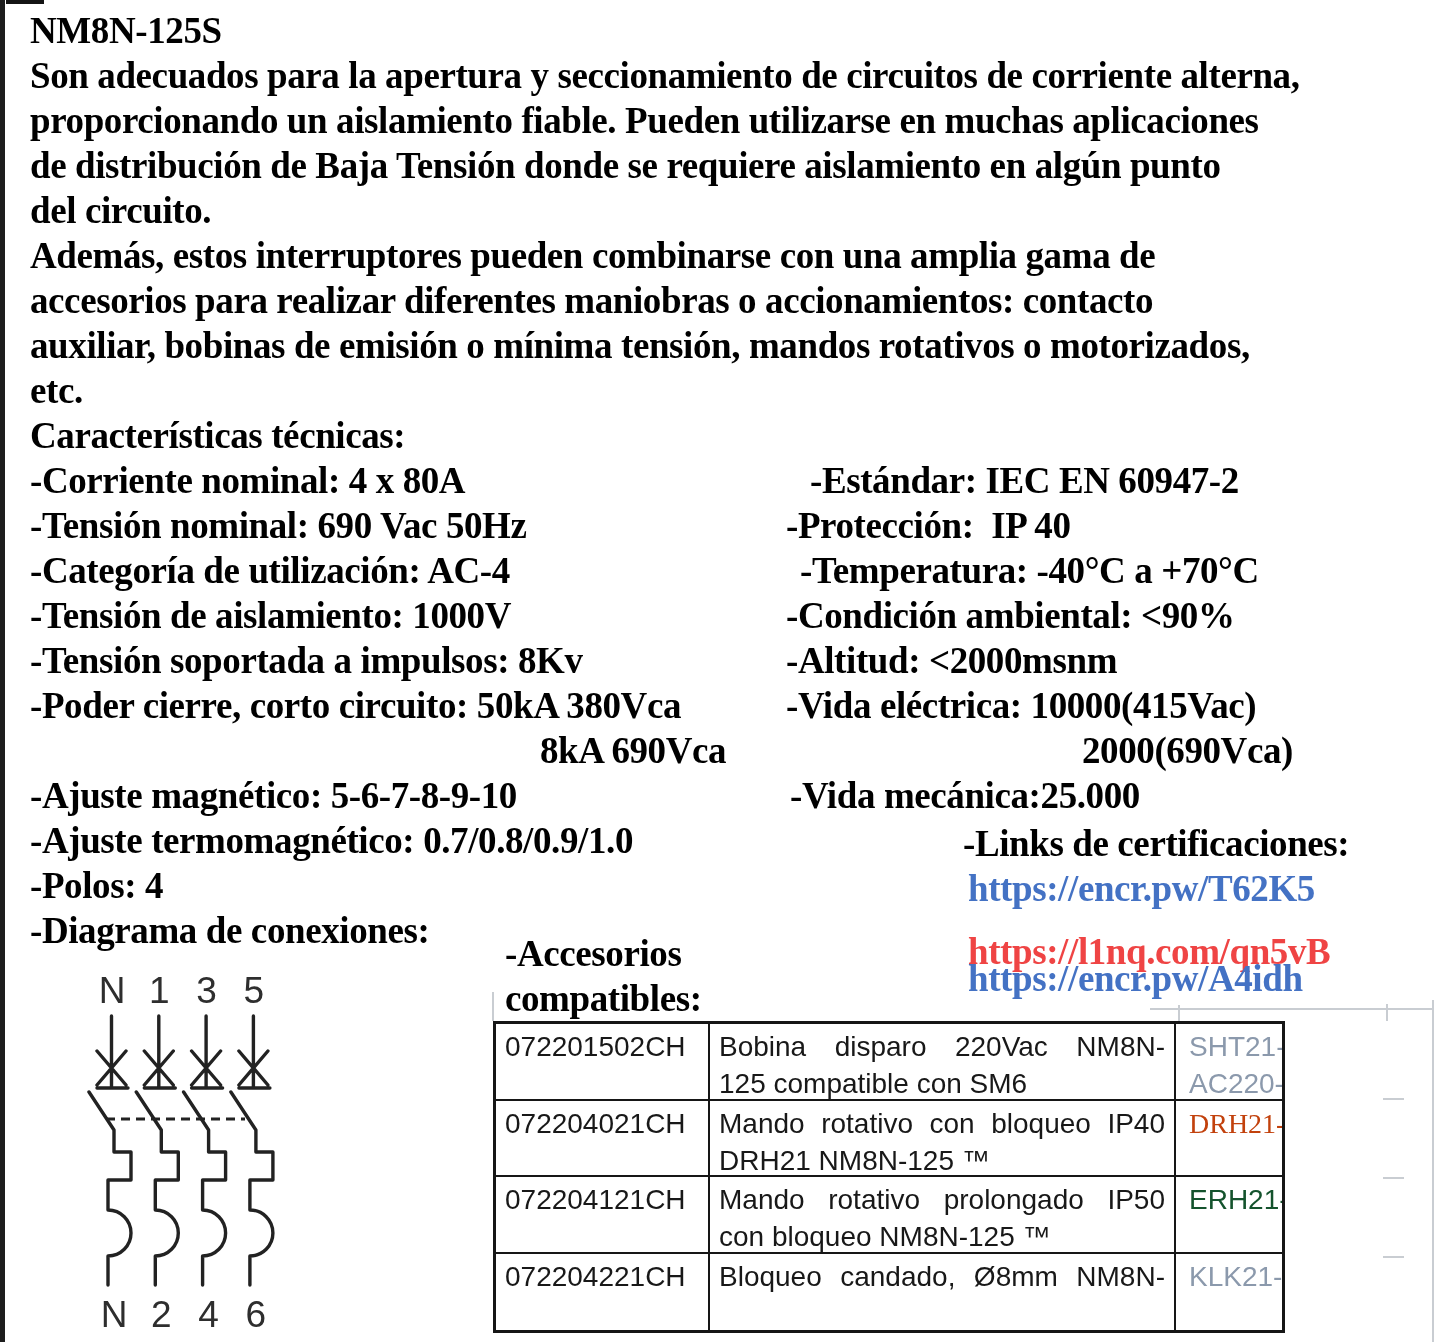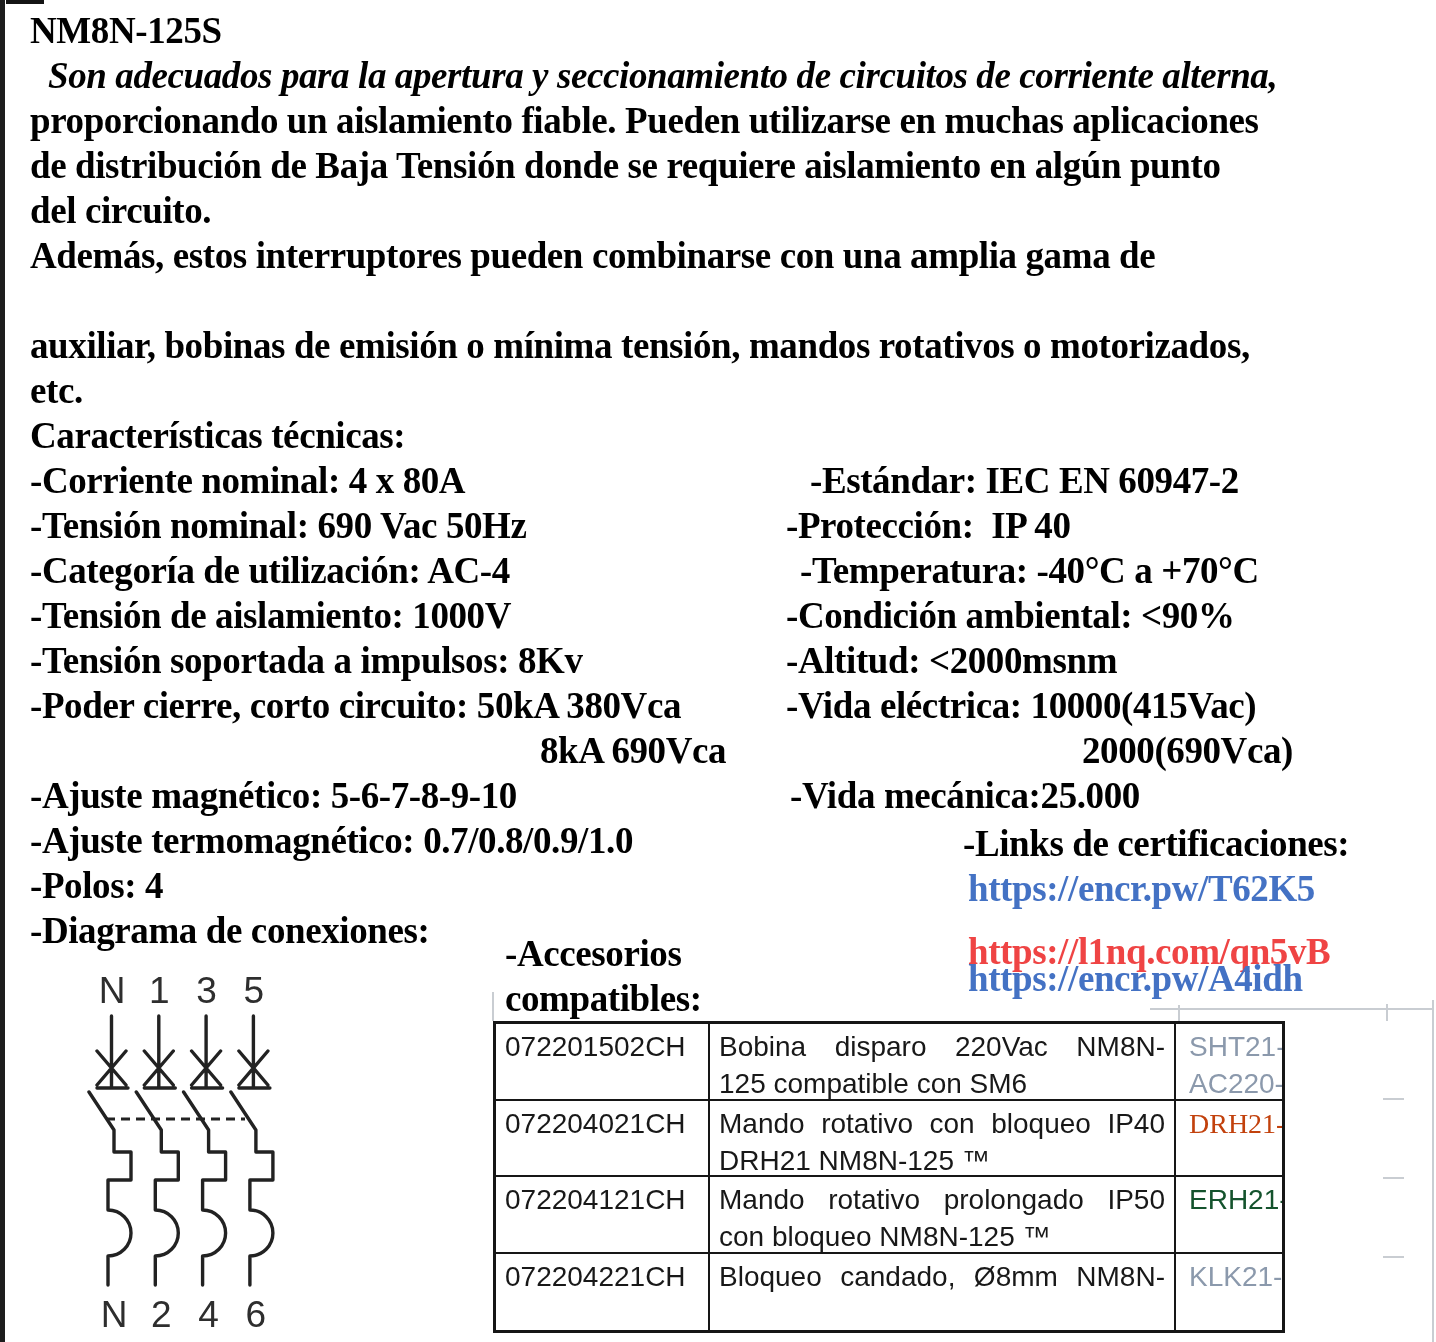--- a/index.html
+++ b/index.html
@@ -98,25 +98,26 @@
       </div>
       <div class="cell c2 lastrow">
         <span class="l l1">Bloqueo candado, Ø8mm NM8N-</span>
       </div>
       <div class="cell c3 lastrow" style="color: rgb(139, 153, 172);">
         <span class="l l1">KLK21-M8</span>
         <span class="l l2"></span>
       </div>
     </div>
 <div class="t" style="left: 30px; top: 12px;">NM8N-125S</div>
-    <div class="t" style="left: 48px; top: 57px; font-style: italic;">Son adecuados para la apertura y seccionamiento de circuitos de corriente alterna,</div>
+    <div class="t" style="left: 30px; top: 57px;">Son adecuados para la apertura y seccionamiento de circuitos de corriente alterna,</div>
     <div class="t" style="left: 30px; top: 102px;">proporcionando un aislamiento fiable. Pueden utilizarse en muchas aplicaciones</div>
     <div class="t" style="left: 30px; top: 147px;">de distribución de Baja Tensión donde se requiere aislamiento en algún punto</div>
     <div class="t" style="left: 30px; top: 192px;">del circuito.</div>
     <div class="t" style="left: 30px; top: 237px;">Además, estos interruptores pueden combinarse con una amplia gama de</div>
+    <div class="t" style="left: 30px; top: 282px;">accesorios para realizar diferentes maniobras o accionamientos: contacto</div>
     <div class="t" style="left: 30px; top: 327px;">auxiliar, bobinas de emisión o mínima tensión, mandos rotativos o motorizados,</div>
     <div class="t" style="left: 30px; top: 372px;">etc.</div>
     <div class="t" style="left: 30px; top: 417px;">Características técnicas:</div>
     <div class="t" style="left: 30px; top: 462px;">-Corriente nominal: 4 x 80A</div>
     <div class="t" style="left: 810px; top: 462px;">-Estándar: IEC EN 60947-2</div>
     <div class="t" style="left: 30px; top: 507px;">-Tensión nominal: 690 Vac 50Hz</div>
     <div class="t" style="left: 786px; top: 507px; text-align: center;">-Protección:  IP 40</div>
     <div class="t" style="left: 30px; top: 552px;">-Categoría de utilización: AC-4</div>
     <div class="t" style="left: 800px; top: 552px;">-Temperatura: -40°C a +70°C</div>
     <div class="t" style="left: 30px; top: 597px;">-Tensión de aislamiento: 1000V</div>

